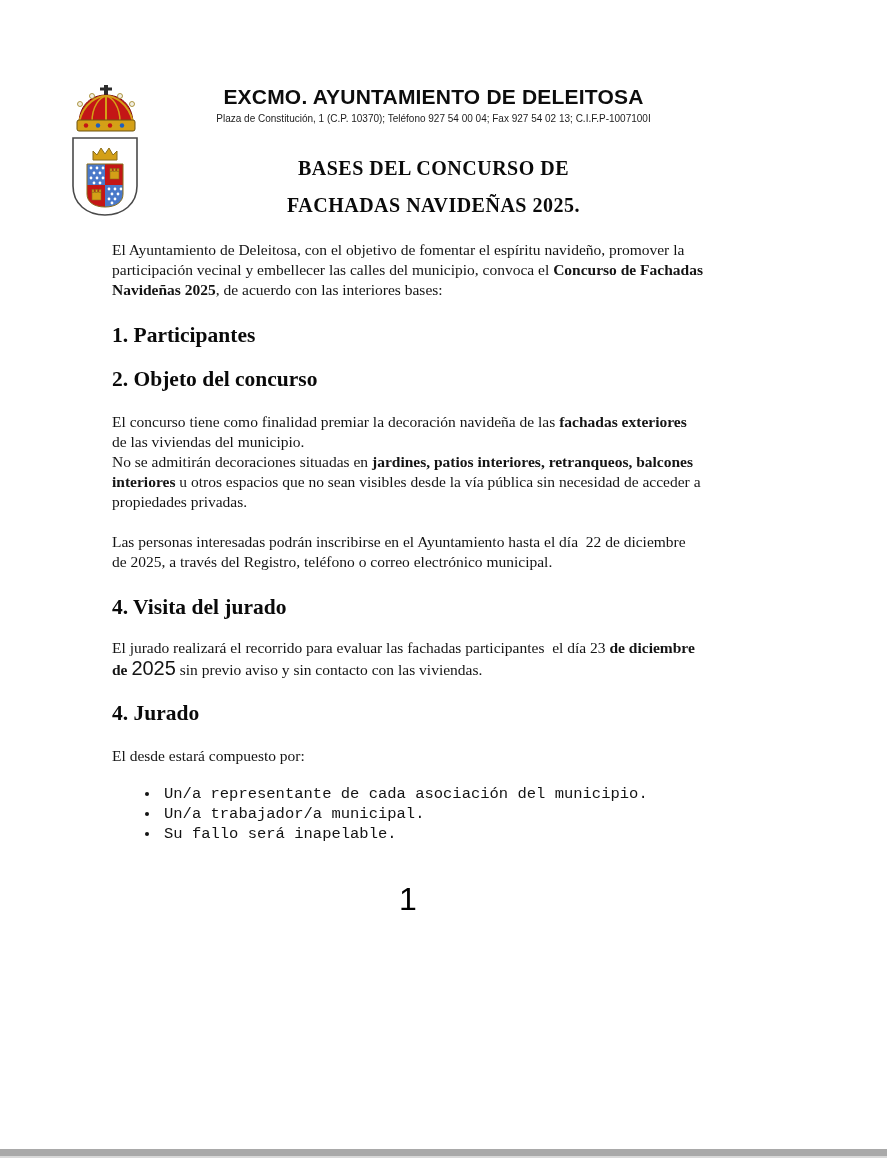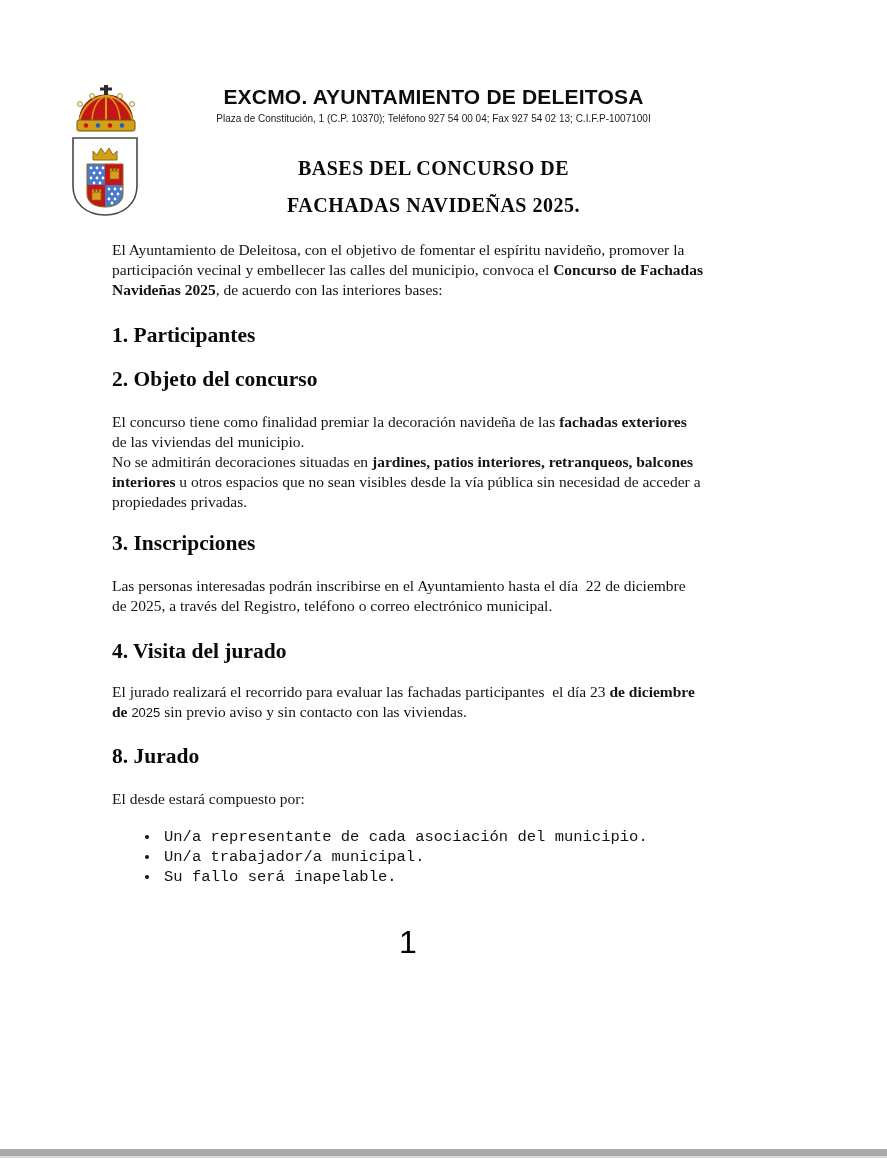--- a/index.html
+++ b/index.html
@@ -42,21 +42,21 @@
   }
   .para{
     margin:0;font-size:15.5px;line-height:20px;white-space:pre-wrap;
   }
   .sec-h{
     margin:0;font-size:21.5px;line-height:26px;font-weight:bold;color:#0a0a0a;
   }
   .mt18{margin-top:18px}.mt20{margin-top:20px}.mt22{margin-top:22px}
   .mt26{margin-top:26px}.mt38{margin-top:38px}
   .b{font-weight:bold;}
-  .sansnum{font-family:"Liberation Sans", sans-serif;font-size:13px;}
+  .sansnum{font-family:"Liberation Sans", sans-serif;font-size:20px;}
   ul.bullets{
     margin:18px 0 0 0;padding:0 0 0 48px;list-style:disc;
   }
   ul.bullets li{
     font-size:15.5px;line-height:20px;padding-left:4px;font-family:Liberation Mono, monospace;
   }
   .page-number{
     text-align:center;
     font-family:"Liberation Sans", sans-serif;
     font-size:32px;line-height:34px;font-weight:400;color:#000;
@@ -157,27 +157,26 @@
 
   <div class="doc-body">
 
     <p class="para"><span>El Ayuntamiento de Deleitosa, con el objetivo de fomentar el espíritu navideño, promover la participación vecinal y embellecer las calles del municipio, convoca el </span><span class="b">Concurso de Fachadas Navideñas 2025</span><span>, de acuerdo con las interiores bases:</span></p>
 
     <h2 class="sec-h mt22">1. Participantes</h2>
 
     <h2 class="sec-h mt18">2. Objeto del concurso</h2>
     <p class="para mt20"><span>El concurso tiene como finalidad premiar la decoración navideña de las </span><span class="b">fachadas exteriores</span><span> de las viviendas del municipio.</span><br><span>No se admitirán decoraciones situadas en </span><span class="b">jardines, patios interiores, retranqueos, balcones interiores</span><span> u otros espacios que no sean visibles desde la vía pública sin necesidad de acceder a propiedades privadas.</span></p>
 
-    <h2 class="sec-h mt18">3. Inscripciones</h2>
     <p class="para mt20"><span>Las personas interesadas podrán inscribirse en el Ayuntamiento hasta el día  22 de diciembre de 2025, a través del Registro, teléfono o correo electrónico municipal.</span></p>
 
     <h2 class="sec-h mt22">4. Visita del jurado</h2>
     <p class="para mt18"><span>El jurado realizará el recorrido para evaluar las fachadas participantes  el día 23 </span><span class="b">de diciembre de</span><span> </span><span class="sansnum">2025</span><span> sin previo aviso y sin contacto con las viviendas.</span></p>
 
-    <h2 class="sec-h mt20">8. Jurado</h2>
+    <h2 class="sec-h mt20">4. Jurado</h2>
     <p class="para mt20"><span>El desde estará compuesto por:</span></p>
 
     <ul class="bullets">
       <li>Un/a representante de cada asociación del municipio.</li>
       <li>Un/a trabajador/a municipal.</li>
       <li>Su fallo será inapelable.</li>
     </ul>
 
 
     <div class="page-number mt38">1</div>

